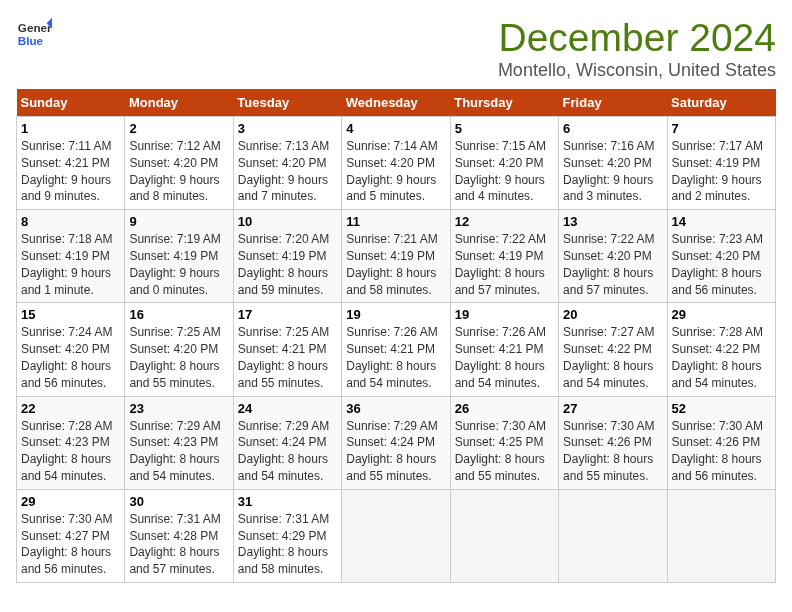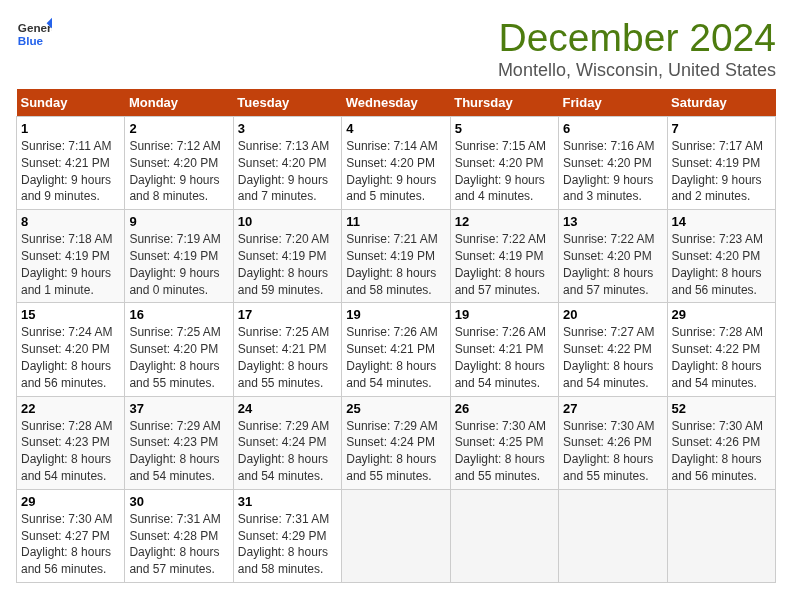--- a/index.html
+++ b/index.html
@@ -194,29 +194,29 @@
           <div class="day-number">29</div>
           <div class="cell-text">Sunrise: 7:28 AM<br>Sunset: 4:22 PM<br>Daylight: 8 hours and 54 minutes.</div>
         </td>
       </tr>
       <tr>
         <td>
           <div class="day-number">22</div>
           <div class="cell-text">Sunrise: 7:28 AM<br>Sunset: 4:23 PM<br>Daylight: 8 hours and 54 minutes.</div>
         </td>
         <td>
-          <div class="day-number">37</div>
+          <div class="day-number">23</div>
           <div class="cell-text">Sunrise: 7:29 AM<br>Sunset: 4:23 PM<br>Daylight: 8 hours and 54 minutes.</div>
         </td>
         <td>
           <div class="day-number">24</div>
           <div class="cell-text">Sunrise: 7:29 AM<br>Sunset: 4:24 PM<br>Daylight: 8 hours and 54 minutes.</div>
         </td>
         <td>
-          <div class="day-number">25</div>
+          <div class="day-number">36</div>
           <div class="cell-text">Sunrise: 7:29 AM<br>Sunset: 4:24 PM<br>Daylight: 8 hours and 55 minutes.</div>
         </td>
         <td>
           <div class="day-number">26</div>
           <div class="cell-text">Sunrise: 7:30 AM<br>Sunset: 4:25 PM<br>Daylight: 8 hours and 55 minutes.</div>
         </td>
         <td>
           <div class="day-number">27</div>
           <div class="cell-text">Sunrise: 7:30 AM<br>Sunset: 4:26 PM<br>Daylight: 8 hours and 55 minutes.</div>
         </td>

